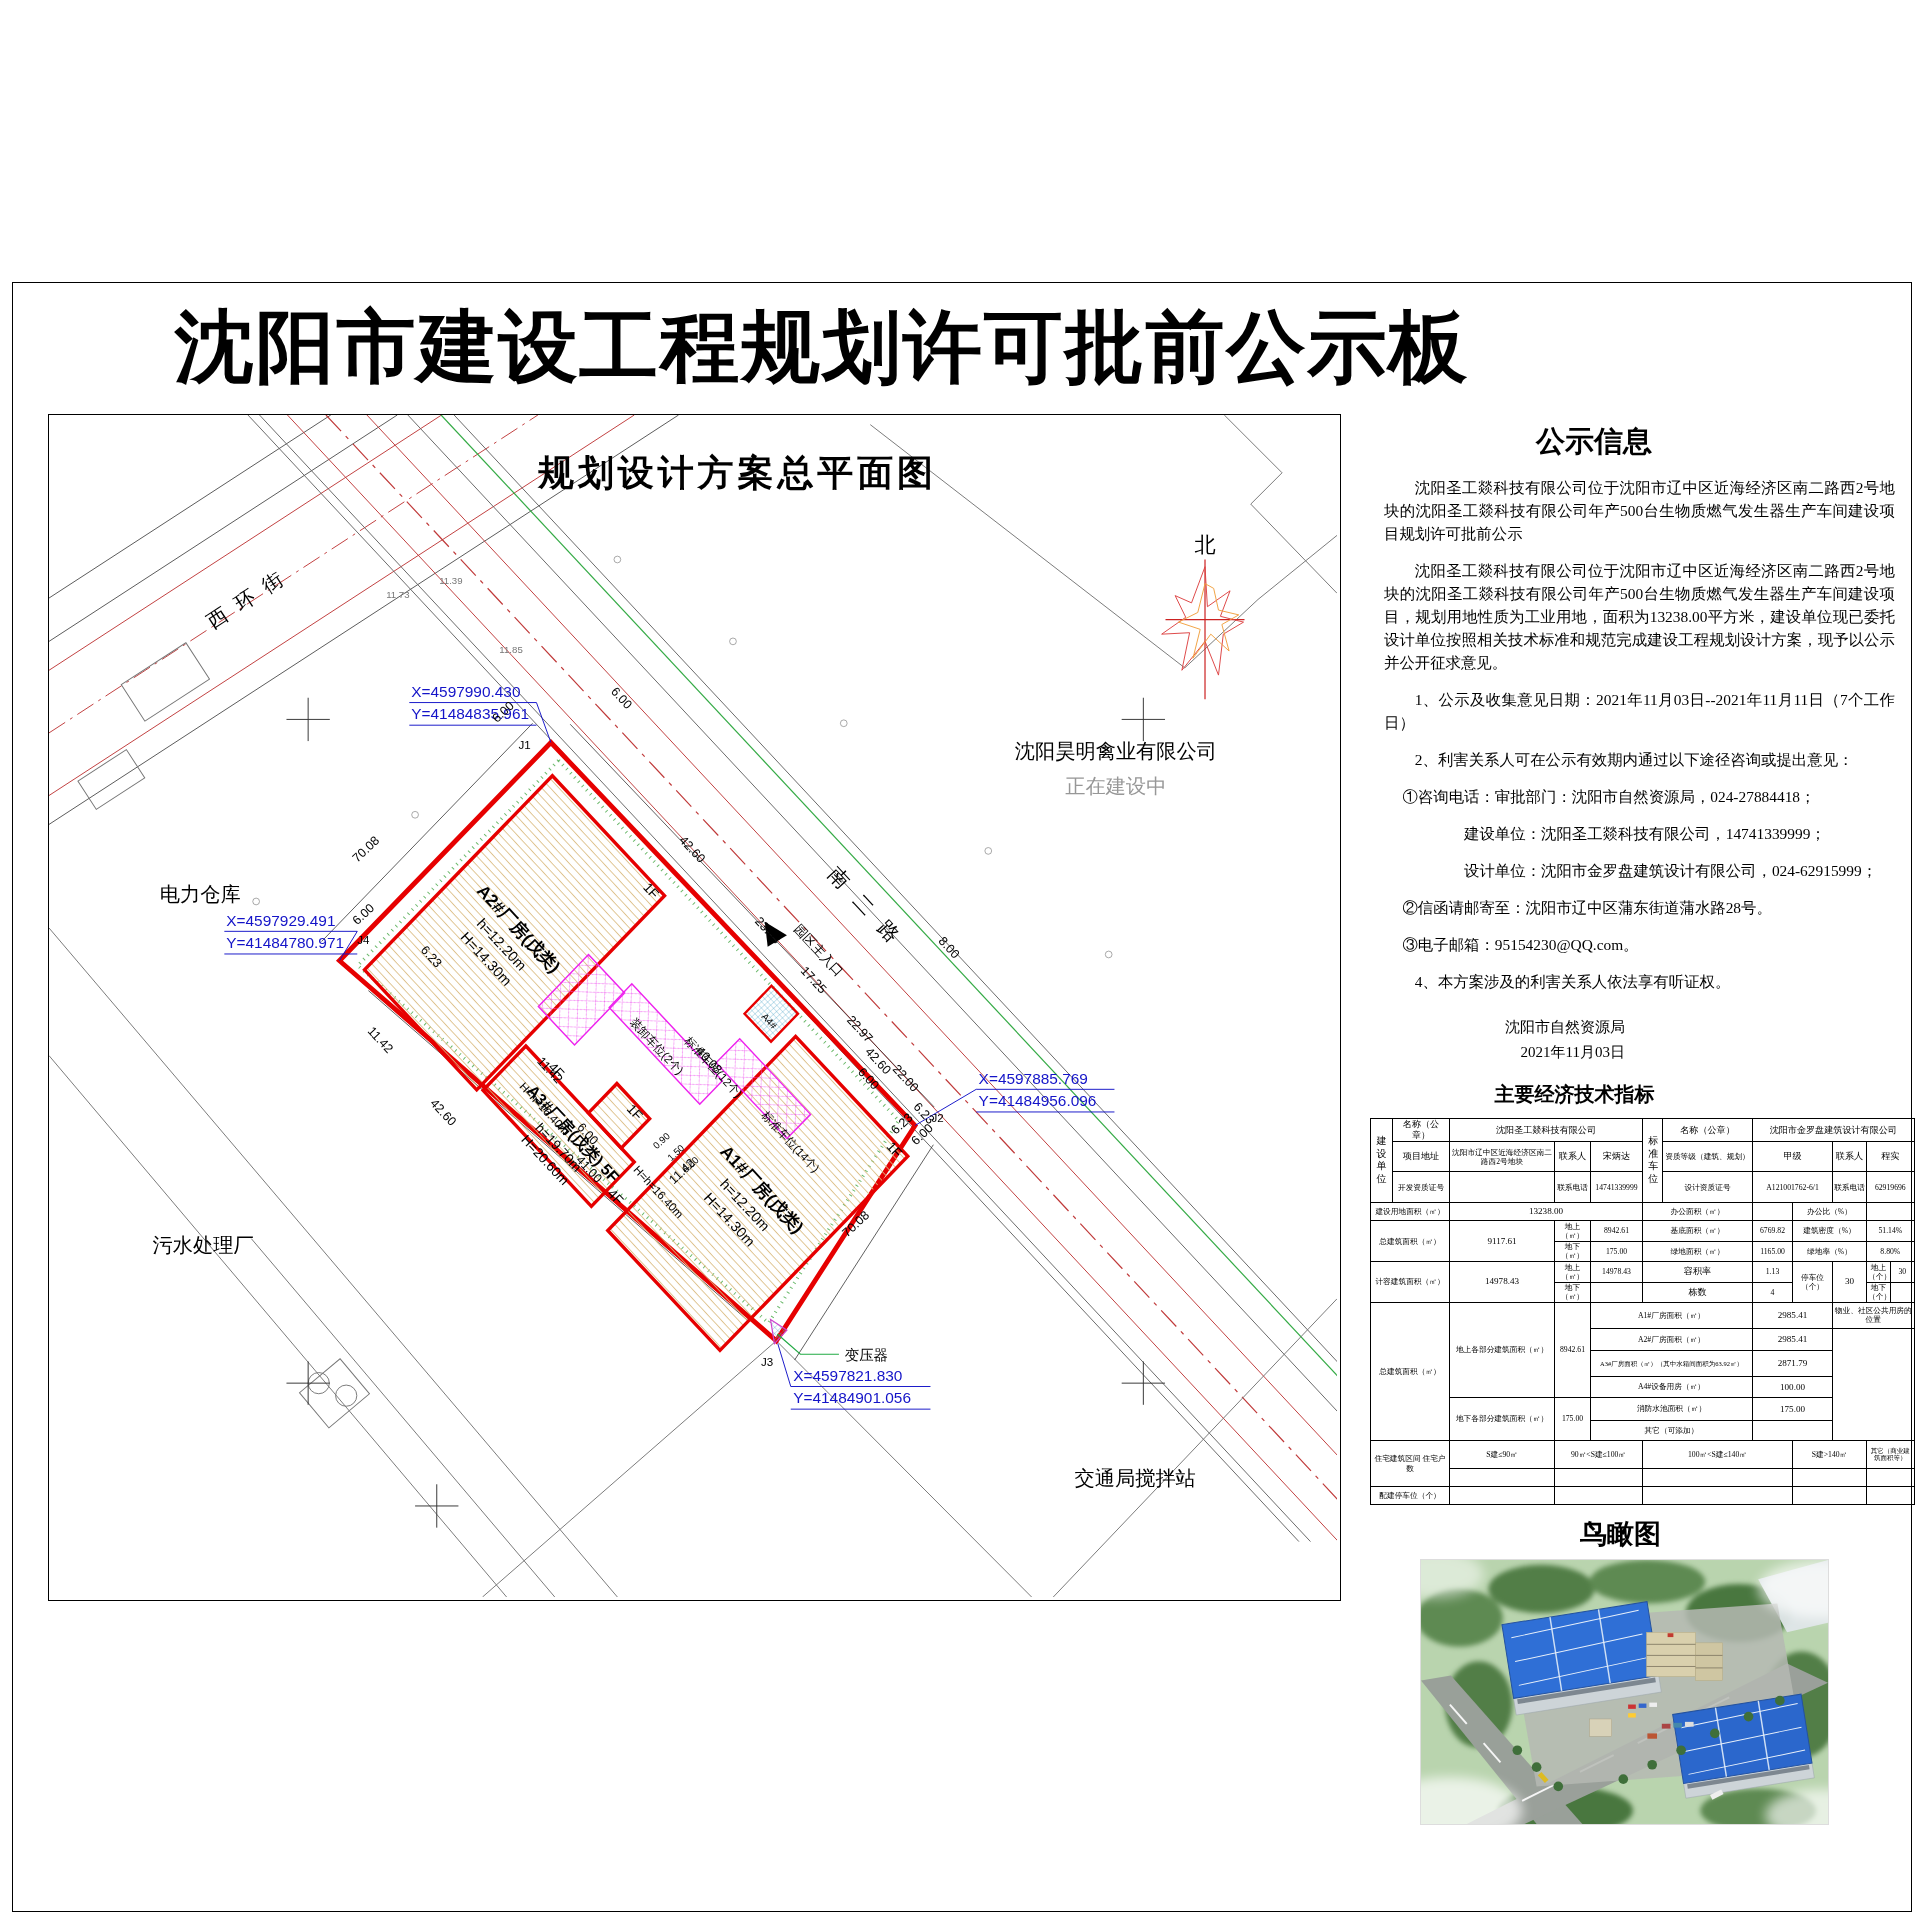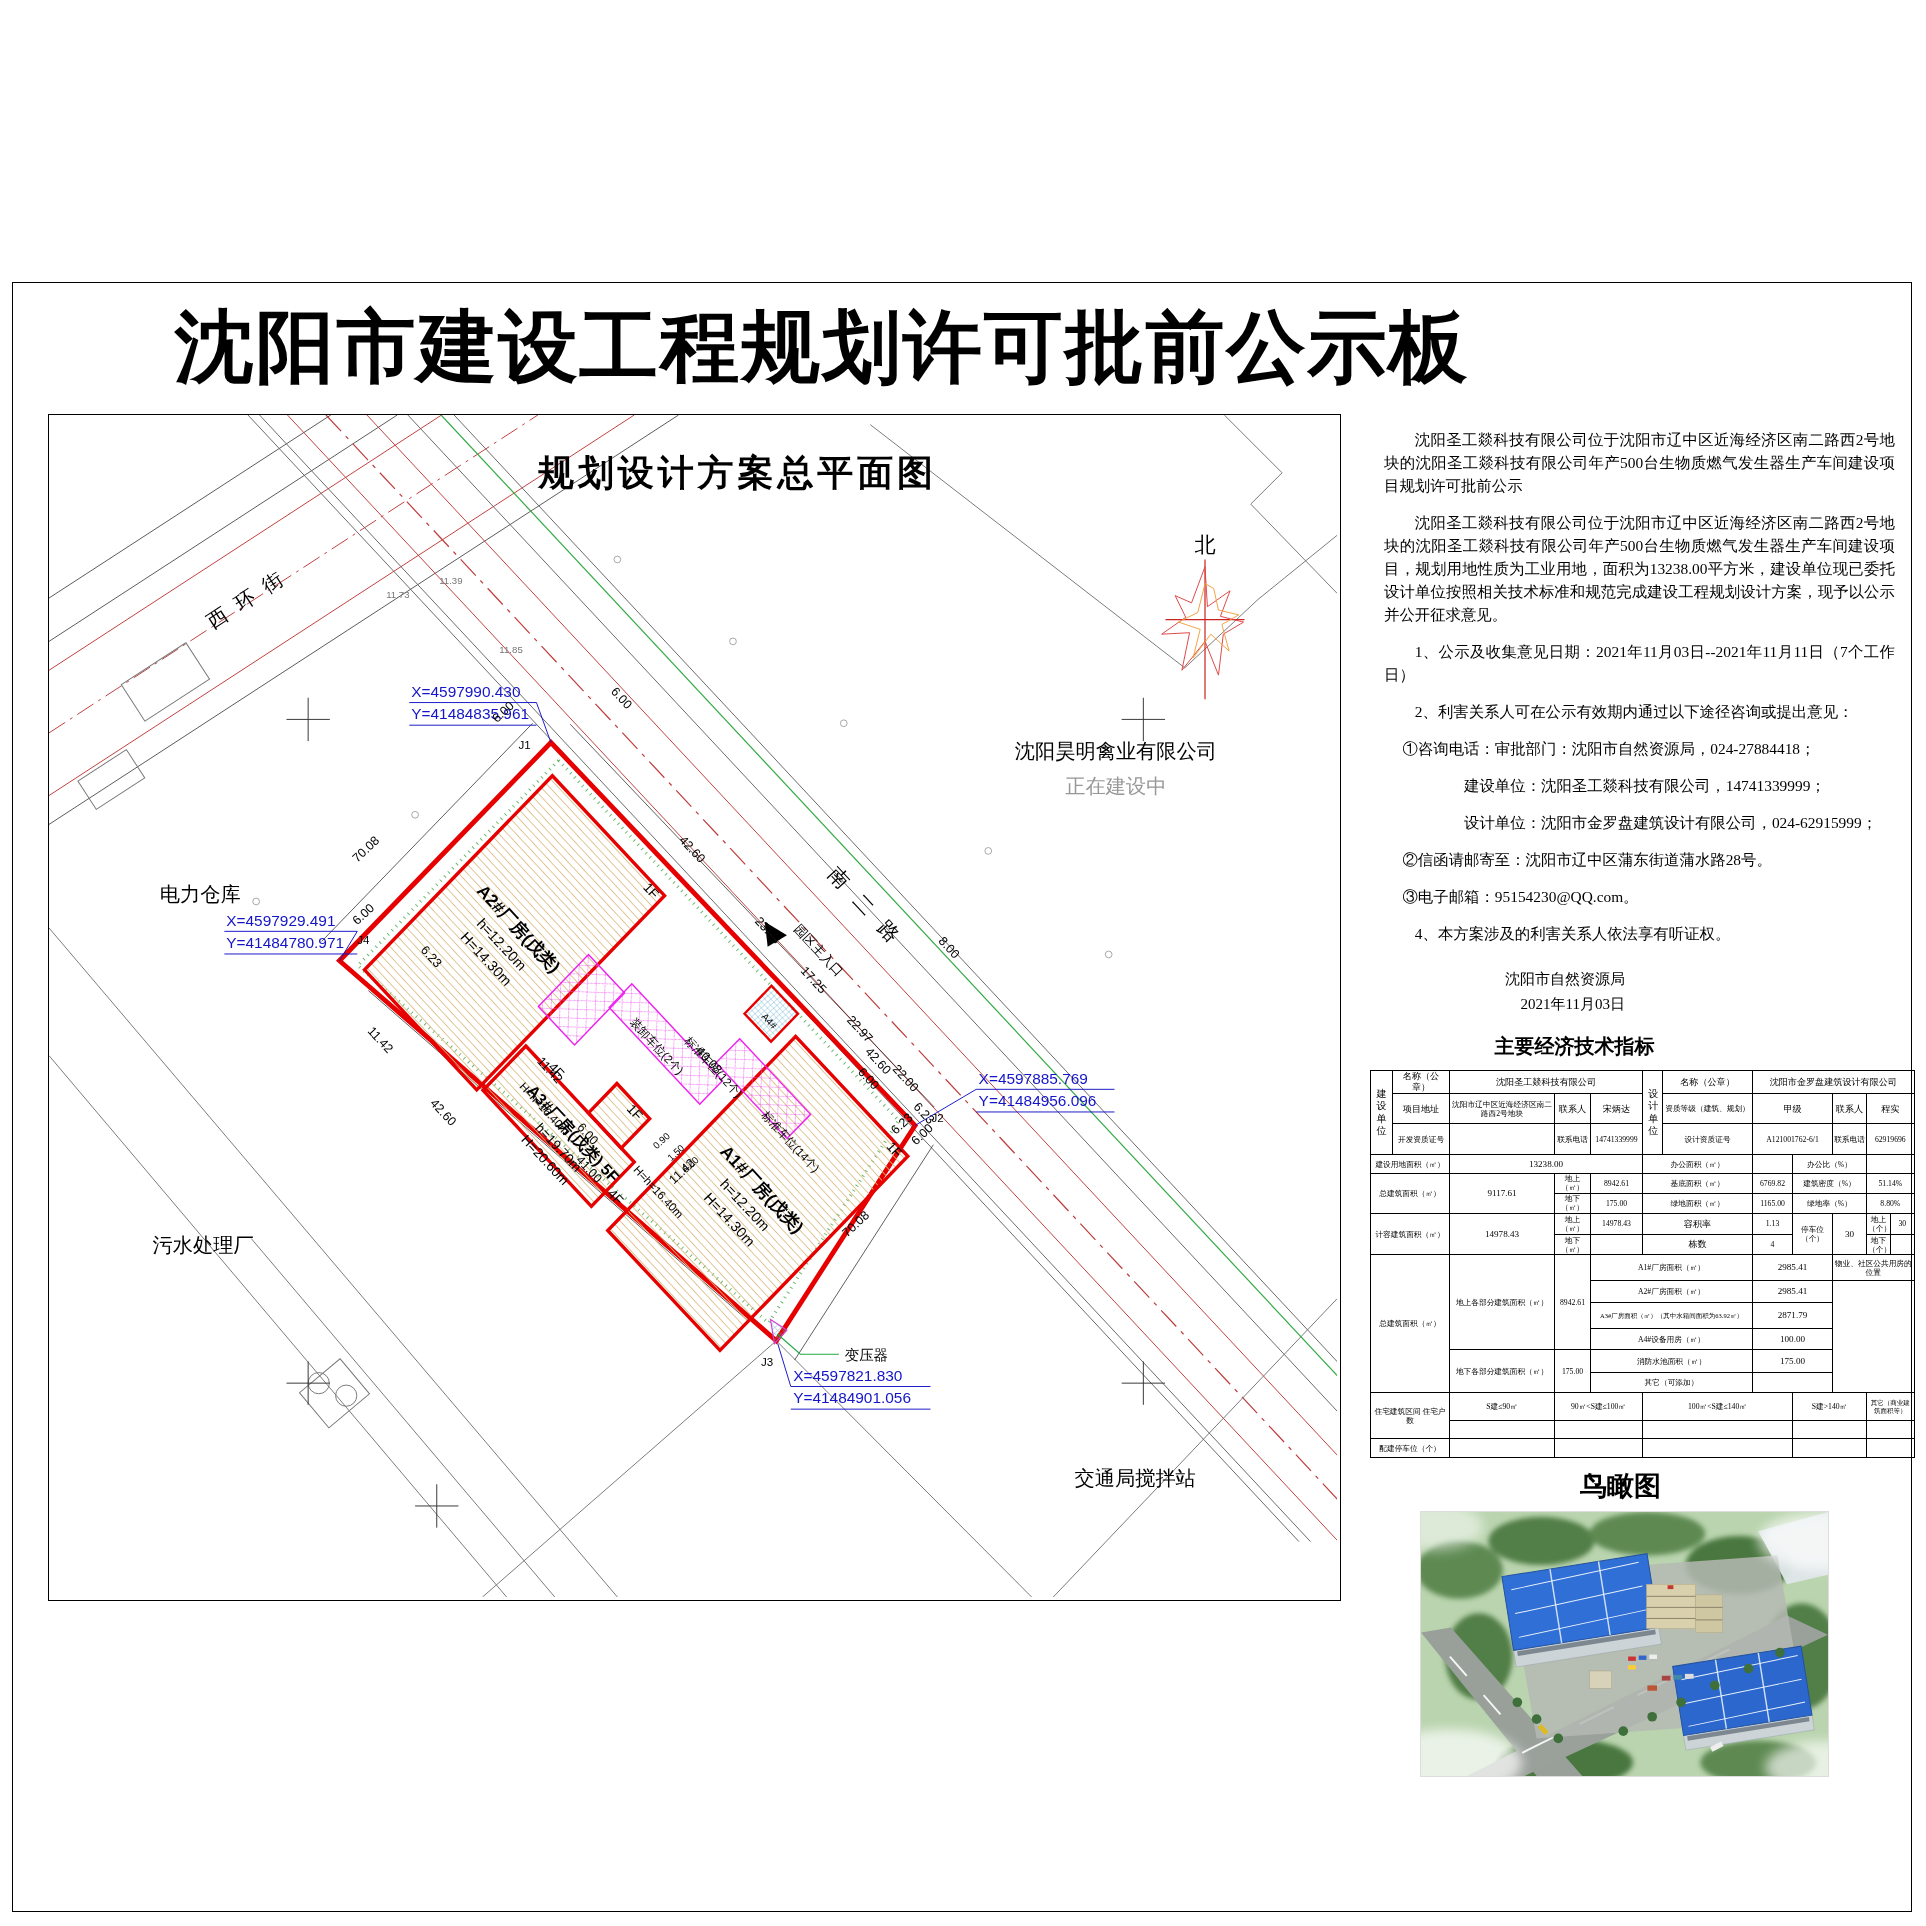--- a/index.html
+++ b/index.html
@@ -253,20 +253,21 @@
       <line x1="2400" y1="300" x2="2400" y2="590" stroke="#cc2222" stroke-width="2.5"></line>
       <line x1="2318" y1="425" x2="2482" y2="425" stroke="#cc2222" stroke-width="2.5"></line>
       <polygon points="2400,315 2372,390 2338,375 2360,420 2310,455 2368,452 2352,530 2400,470 2428,540 2438,455 2480,430 2432,418 2452,365 2405,398" fill="none" stroke="#dd4444" stroke-width="2"></polygon>
       <polygon points="2400,350 2385,410 2345,430 2390,445 2375,505 2412,455 2450,490 2435,435 2470,415 2428,405 2418,360" fill="none" stroke="#f0a040" stroke-width="2"></polygon>
     </g>
   </svg>
   <div class="plan-title">规划设计方案总平面图</div>
 </div>
 
 <div class="right-col">
+  <div class="h-notice">公示信息</div>
   <div class="notice-text">
     <p class="ind2">沈阳圣工燚科技有限公司位于沈阳市辽中区近海经济区南二路西2号地块的沈阳圣工燚科技有限公司年产500台生物质燃气发生器生产车间建设项目规划许可批前公示</p>
     <p class="ind2">沈阳圣工燚科技有限公司位于沈阳市辽中区近海经济区南二路西2号地块的沈阳圣工燚科技有限公司年产500台生物质燃气发生器生产车间建设项目，规划用地性质为工业用地，面积为13238.00平方米，建设单位现已委托设计单位按照相关技术标准和规范完成建设工程规划设计方案，现予以公示并公开征求意见。</p>
     <p class="ind2">1、公示及收集意见日期：2021年11月03日--2021年11月11日（7个工作日）</p>
     <p class="ind2">2、利害关系人可在公示有效期内通过以下途径咨询或提出意见：</p>
     <p class="ind12">①咨询电话：审批部门：沈阳市自然资源局，024-27884418；</p>
     <p class="ind54">建设单位：沈阳圣工燚科技有限公司，14741339999；</p>
     <p class="ind54">设计单位：沈阳市金罗盘建筑设计有限公司，024-62915999；</p>
     <p class="ind12">②信函请邮寄至：沈阳市辽中区蒲东街道蒲水路28号。</p>
     <p class="ind12">③电子邮箱：95154230@QQ.com。</p>
@@ -290,21 +291,21 @@
       <col style="width:40px">
         <col style="width:34px">
         <col style="width:24px">
         <col style="width:23.6px">
     </colgroup>
     <tbody>
         <tr style="height: 23px;">
           <td rowspan="3" class="v">建设单位</td>
           <td>名称（公章）</td>
           <td colspan="3">沈阳圣工燚科技有限公司</td>
-          <td rowspan="3" class="v">设计单位</td>
+          <td rowspan="3" class="v">标准车位</td>
           <td>名称（公章）</td>
           <td colspan="5">沈阳市金罗盘建筑设计有限公司</td>
         </tr>
         <tr style="height: 30px;">
           <td>项目地址</td>
           <td class="s">沈阳市辽中区近海经济区南二路西2号地块</td>
           <td>联系人</td>
           <td>宋炳达</td>
           <td class="s">资质等级（建筑、规划）</td>
           <td colspan="2">甲级</td>

